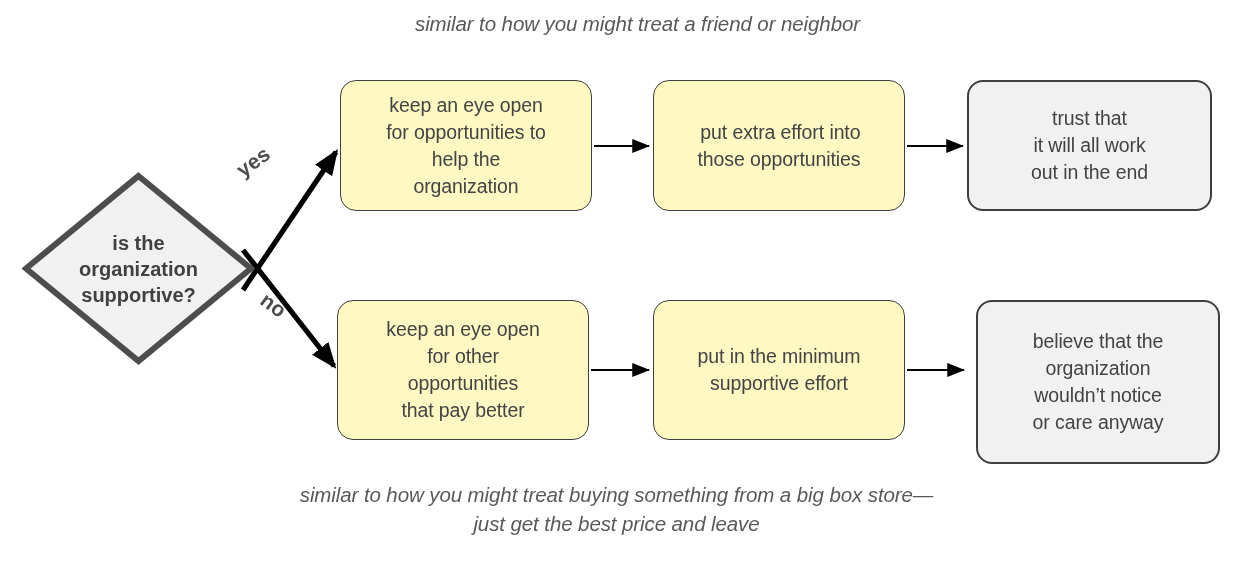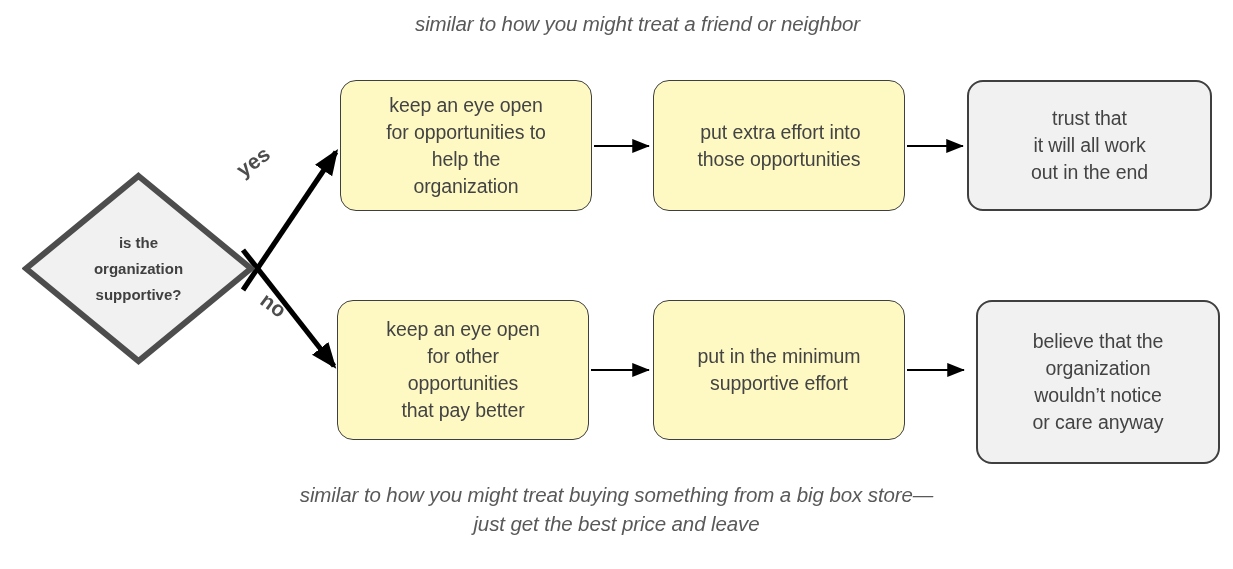--- a/index.html
+++ b/index.html
@@ -69,21 +69,21 @@
     inset: 0;
   }
   #decision-diamond .diamond-text {
     position: absolute;
     inset: 0;
     display: flex;
     align-items: center;
     justify-content: center;
     text-align: center;
     font-weight: bold;
-    font-size: 15px;
+    font-size: 20px;
     line-height: 26px;
     color: #404040;
     white-space: pre-line;
   }
 
   
   .node-box {
     position: absolute;
     box-sizing: border-box;
     border-radius: 16px;

